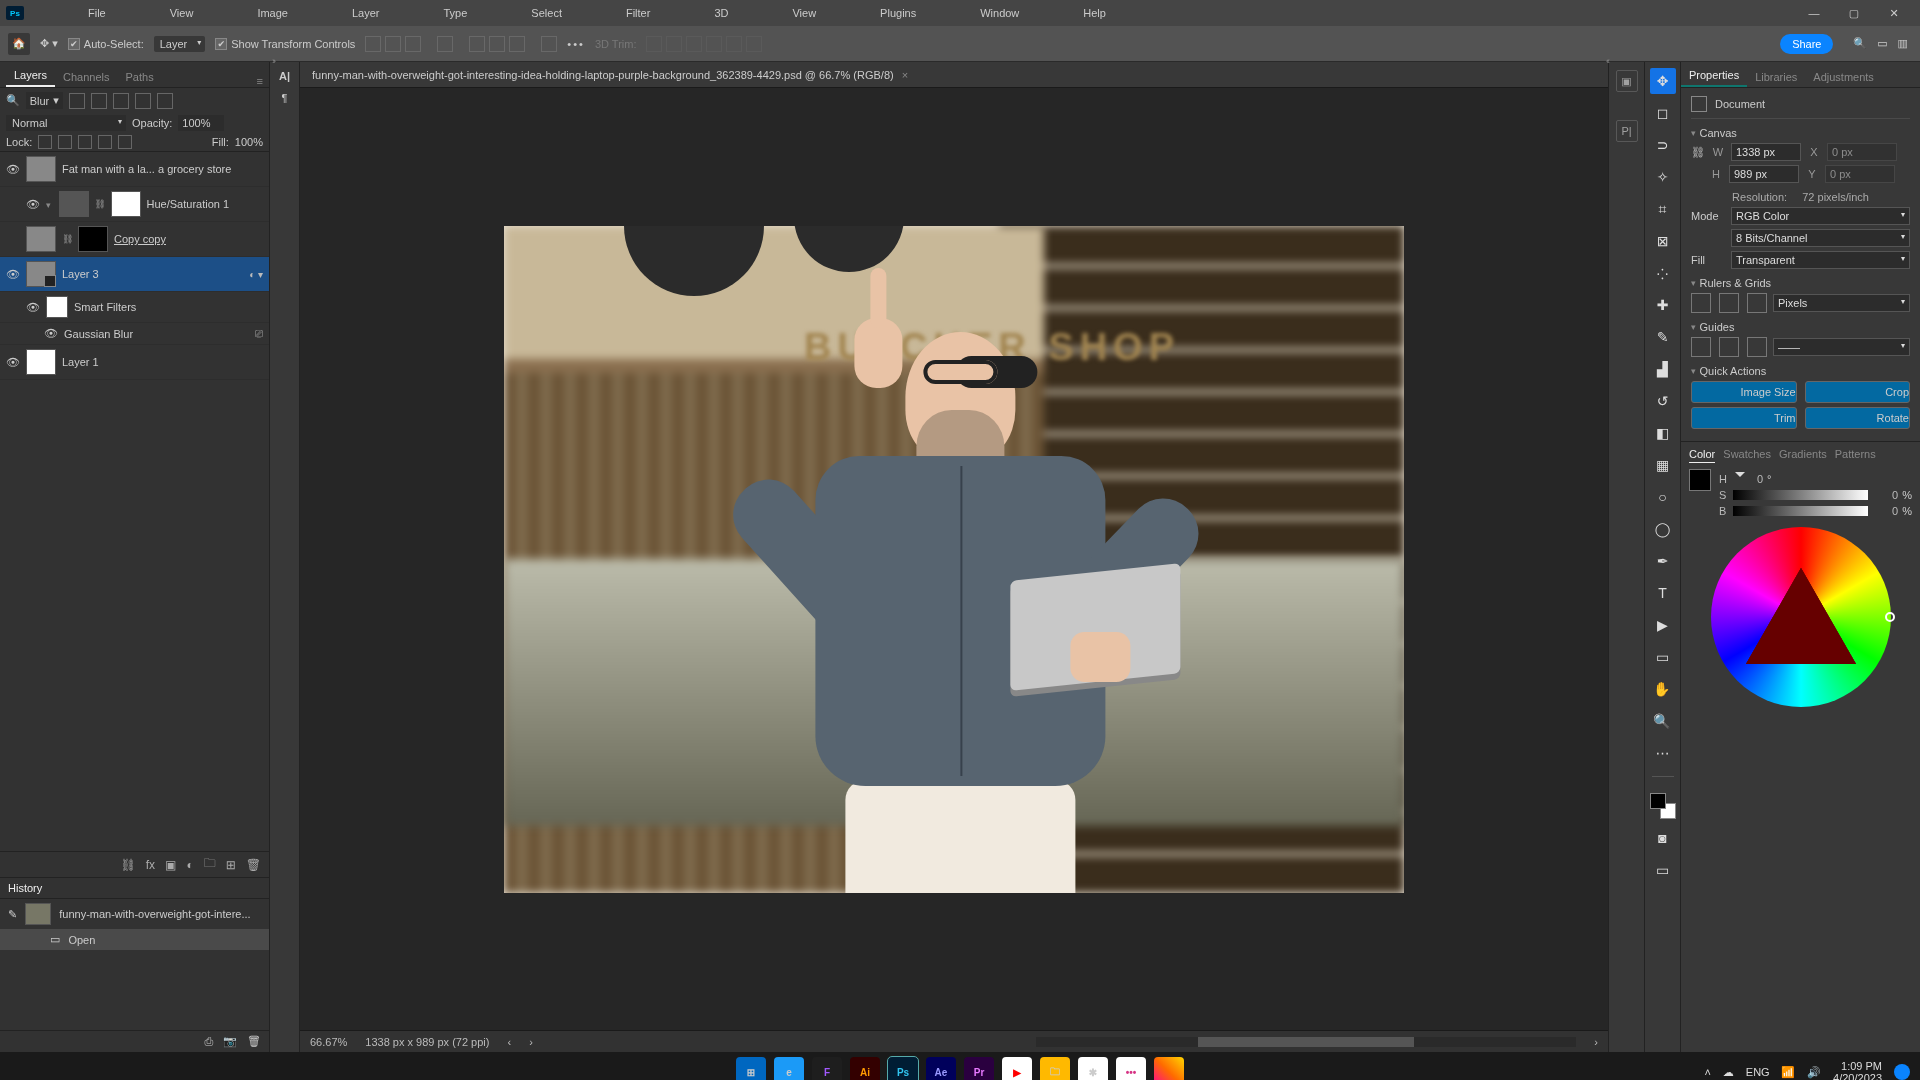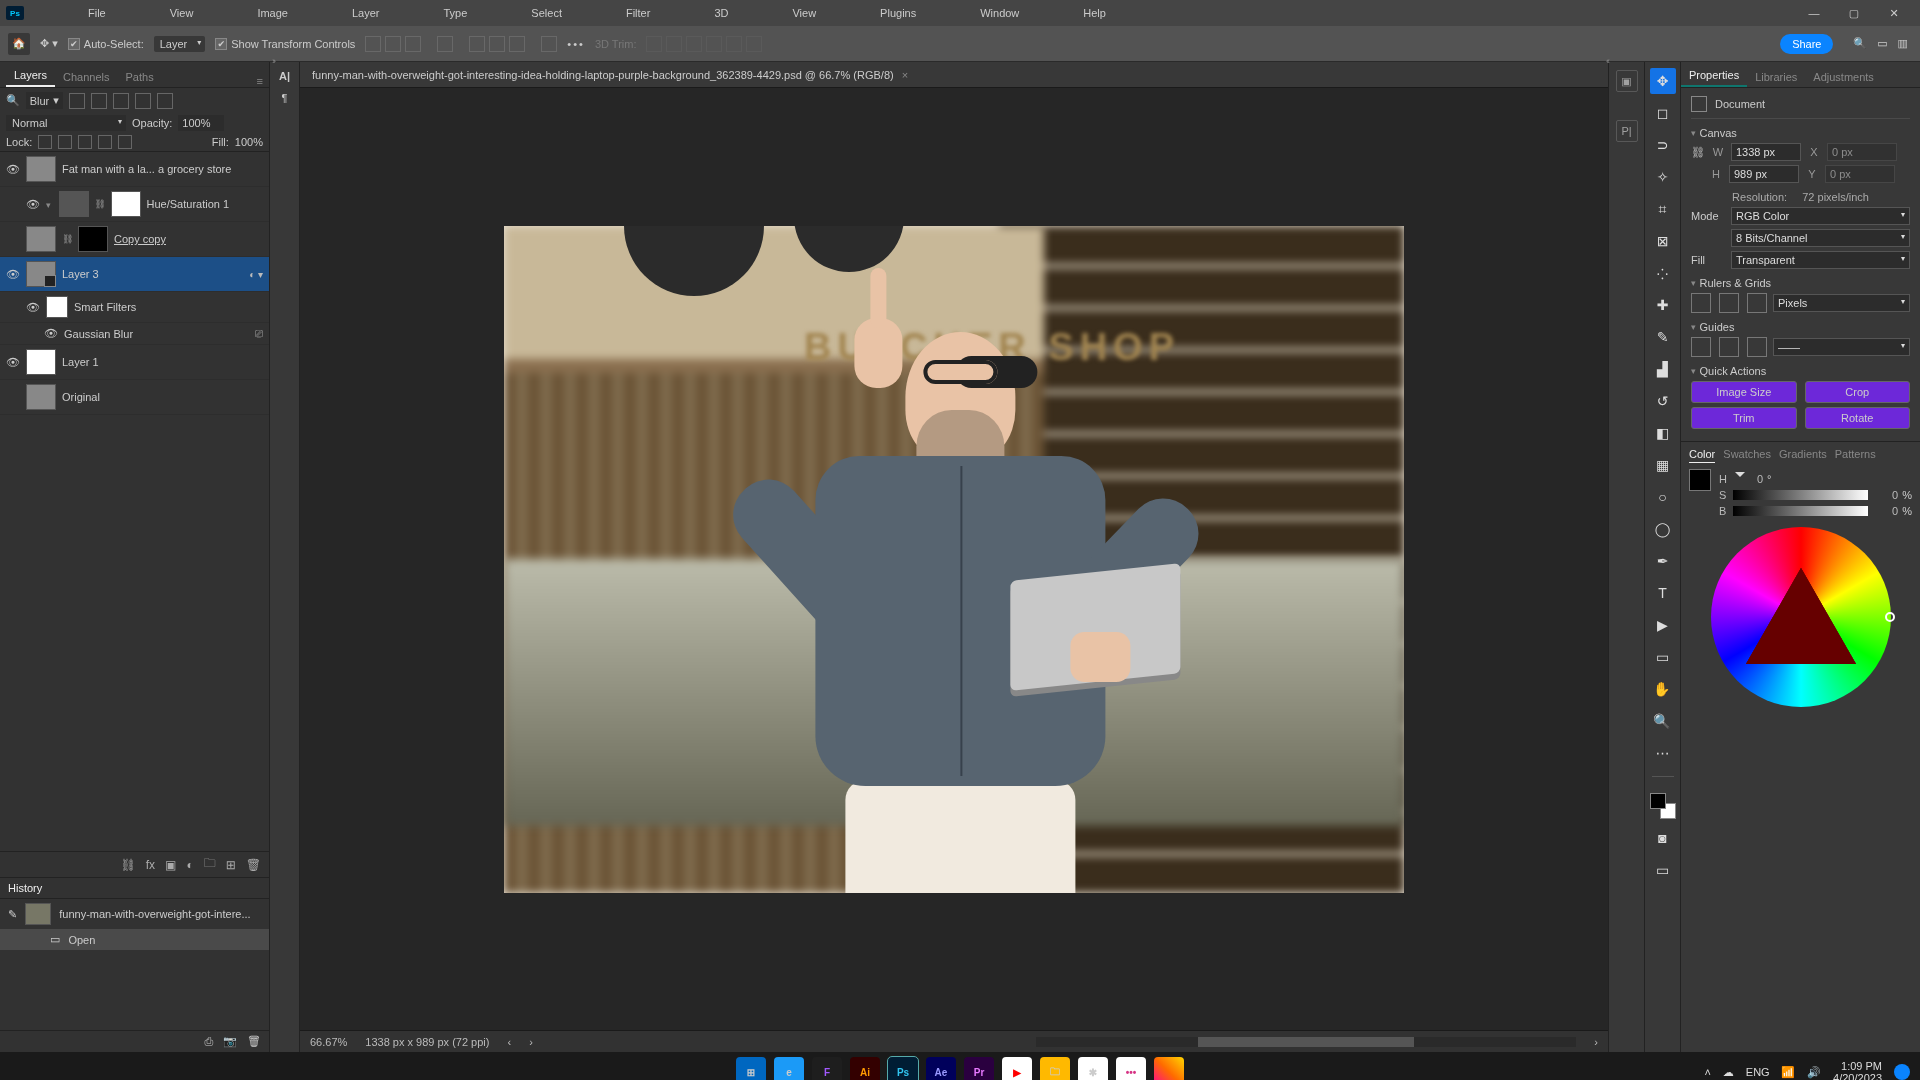--- a/index.html
+++ b/index.html
@@ -75,21 +75,21 @@
 .panel-tabs .tab { padding:4px 8px; color:#888;}
 .panel-tabs .tab.active { color:#eee; border-bottom:2px solid #0f766e;}
 .props { padding:8px 10px; font-size:11px; overflow-y:auto; flex: 0 0 auto;}
 .props .sect-hdr { display:flex; align-items:center; gap:4px; margin: 8px 0 4px; color:#ccc;}
 .props .sect-hdr::before { content:"▾"; font-size:9px; color:#888;}
 .props .row { display:flex; align-items:center; gap:6px; margin:4px 0; }
 .props .row .lab { width:14px; text-align:center; color:#999;}
 .props .row input, .props .row .sel { background:#2c2c2c; border:1px solid #555; color:#ddd; padding:2px 4px; width:70px; font-size:11px;}
 .props .row .sel { flex:1; width:auto; position:relative;}
 .props .row .sel::after{content:"▾"; position:absolute; right:4px; font-size:8px;}
-.props .btn { background:#6d28d9; border:1px solid #666; padding:4px 0; flex:1; text-align:center; border-radius:3px;}
+.props .btn { background:#0369a1; border:1px solid #666; padding:4px 0; flex:1; text-align:right; border-radius:3px;}
 .props .btn-row { display:flex; gap:8px; margin:4px 0;}
 .props .ruler-icons { display:flex; gap:8px;}
 .props .ri { width:20px; height:20px; border:1px solid #777;}
 .props .doc-row { display:flex; align-items:center; gap:8px; padding-bottom:6px; border-bottom:1px solid #4a4a4a;}
 .props .doc-row .di { width:16px; height:16px; border:1px solid #888;}
 
 .color-panel { border-top:1px solid #222; height: 300px; padding:6px 8px; }
 .color-panel .ctabs { display:flex; gap:8px; font-size:11px; margin-bottom:6px;}
 .color-panel .ctabs span:first-child{ color:#eee; border-bottom:1px solid #eee; padding-bottom:2px;}
 .color-panel .ctabs span { color:#888;}
@@ -295,25 +295,20 @@
       </div>
       <div class="lyr indent2">
         <span class="eye">👁</span>
         <span class="lname">Gaussian Blur</span>
         <span class="fx">⎚</span>
       </div>
       <div class="lyr">
         <span class="eye">👁</span>
         <div class="thumb white"></div>
         <span class="lname">Layer 1</span>
-      </div>
-      <div class="lyr">
-        <span class="eye"></span>
-        <div class="thumb"></div>
-        <span class="lname">Original</span>
       </div>
     </div>
 
     <div class="left-footer">
       <div class="lyr-toolbar">
         <span class="i">⛓</span>
         <span class="i">fx</span>
         <span class="i">▣</span>
         <span class="i">◐</span>
         <span class="i">🗀</span>

